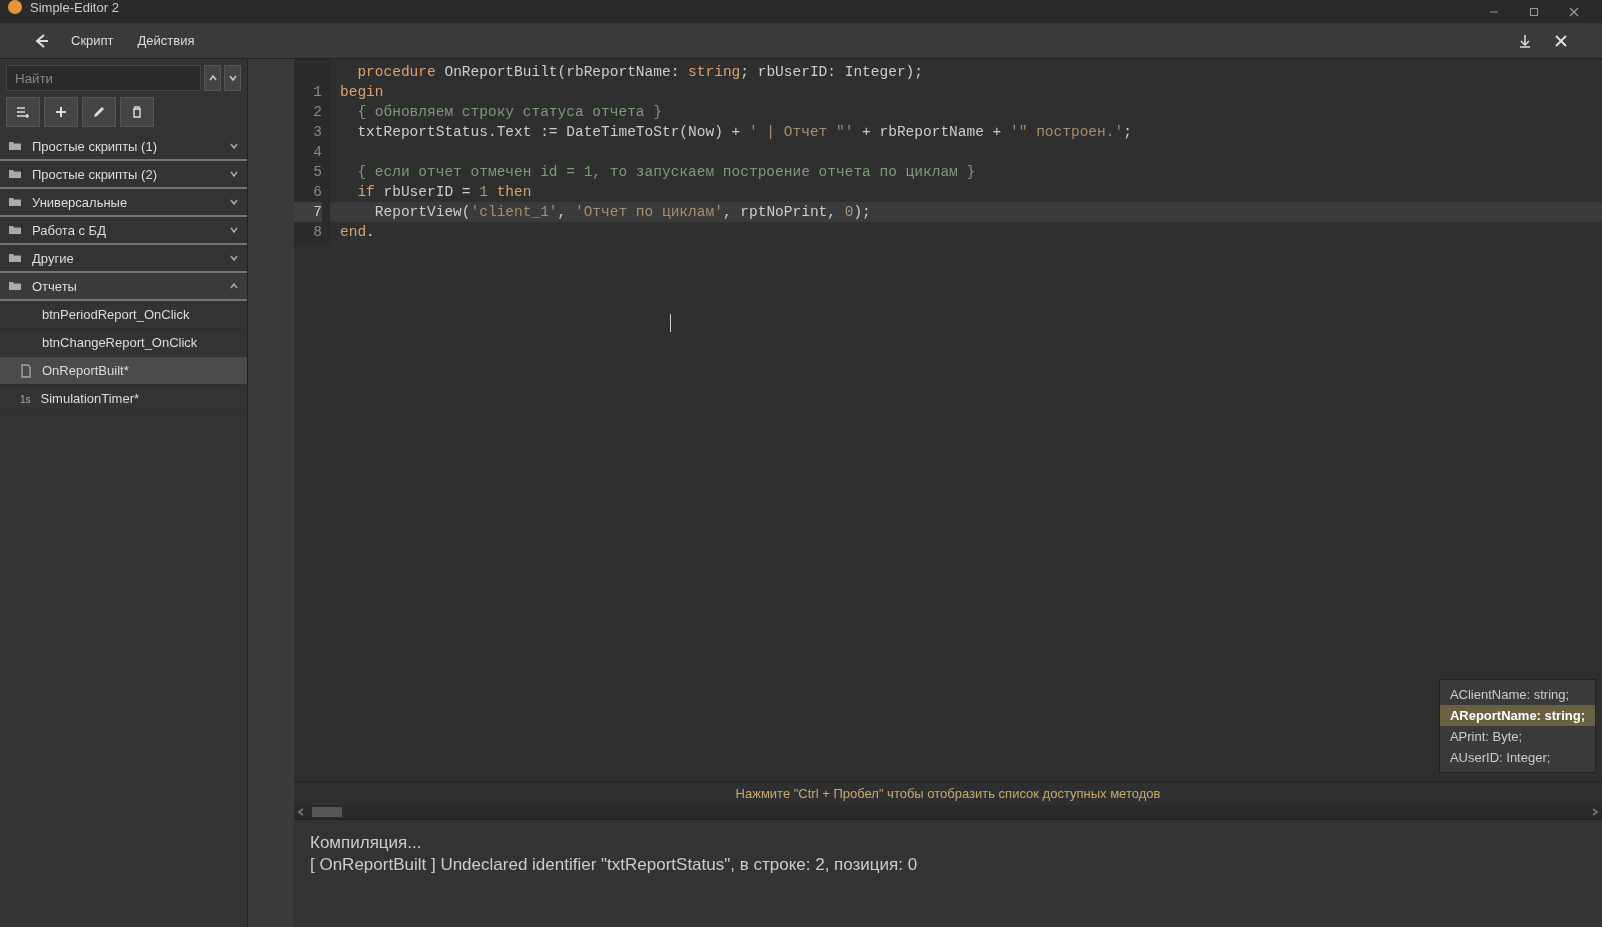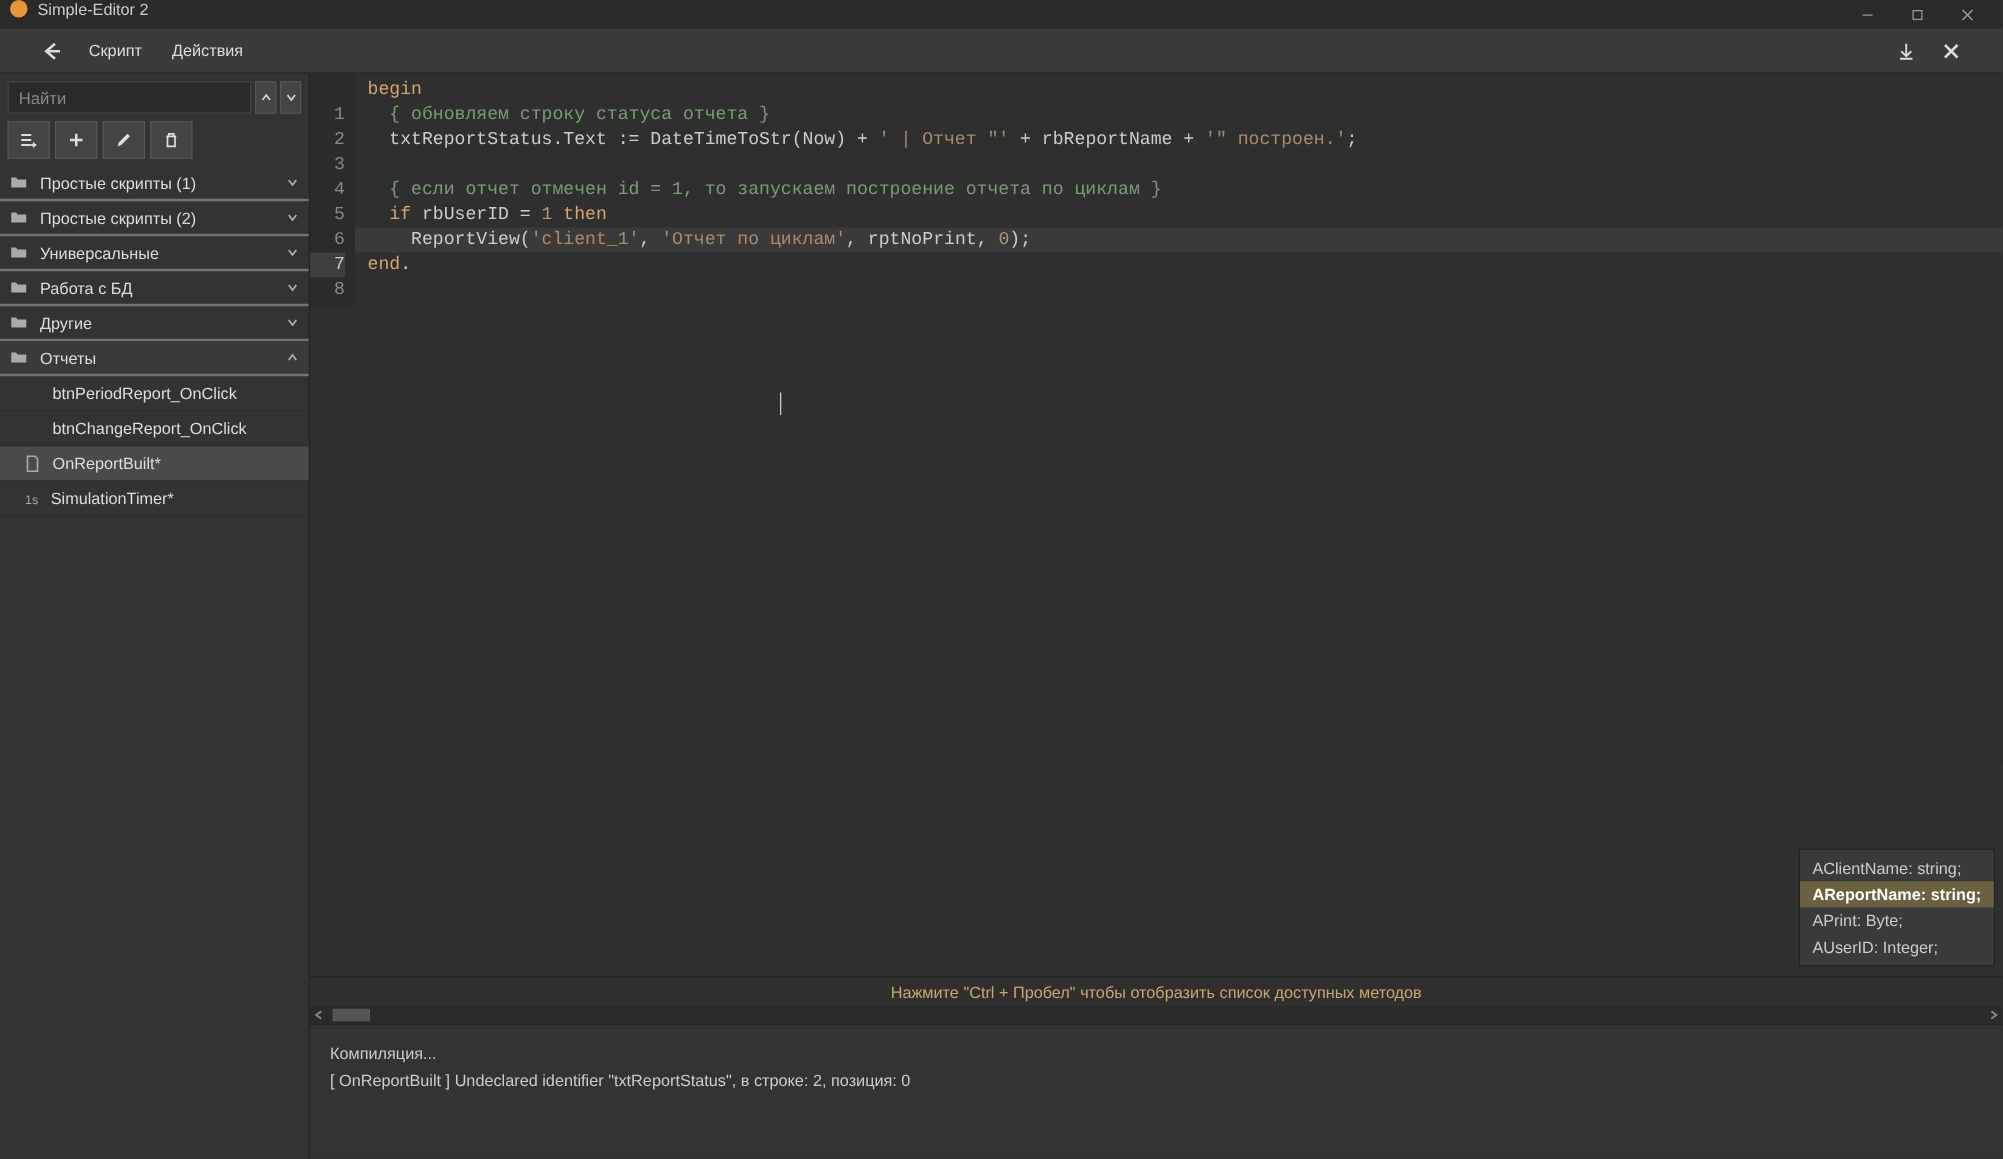--- a/index.html
+++ b/index.html
@@ -53,20 +53,21 @@
 .toolbar .spacer { flex: 1; }
 .toolbar .tool-btn {
   width: 28px; height: 28px;
   display: flex; align-items: center; justify-content: center;
   color: #ddd;
   margin-left: 8px;
 }
 .main {
   display: flex;
   height: calc(100% - 23px - 36px);
+  gap: 46px;
 }
 .sidebar {
   width: 248px;
   background: #333;
   border-right: 1px solid #222;
   display: flex;
   flex-direction: column;
 }
 .search-row {
   display: flex;
@@ -204,21 +205,21 @@
   width: 30px; height: 10px;
   background: #555;
   margin-left: 4px;
 }
 .output {
   height: 108px;
   background: #333;
   border-top: 1px solid #222;
   padding: 12px 16px;
   color: #ccc;
-  font-size: 13px;
+  font-size: 17px;
   line-height: 22px;
 }
 .tooltip {
   position: absolute;
   right: 6px;
   bottom: 154px;
   background: #3a3a3a;
   border: 1px solid #222;
   padding: 4px 0;
   font-size: 13px;
@@ -450,20 +451,21 @@
             <div class="ln">2</div>
             <div class="ln">3</div>
             <div class="ln">4</div>
             <div class="ln">5</div>
             <div class="ln">6</div>
             <div class="ln hl">7</div>
             <div class="ln">8</div>
           </div>
         <div class="code-lines" id="codelines">
           <div class="caret"></div>
+        <div class="line"><span class="t">  </span><span class="k">procedure</span><span class="t"> OnReportBuilt(rbReportName: </span><span class="k">string</span><span class="t">; rbUserID: Integer);</span></div>
             <div class="line"><span class="k">begin</span></div>
             <div class="line"><span class="t">  </span><span class="c">{ обновляем строку статуса отчета }</span></div>
             <div class="line"><span class="t">  txtReportStatus.Text := DateTimeToStr(Now) + </span><span class="s">' | Отчет "'</span><span class="t"> + rbReportName + </span><span class="s">'" построен.'</span><span class="t">;</span></div>
             <div class="line"><span class="t"></span></div>
             <div class="line"><span class="t">  </span><span class="c">{ если отчет отмечен id = 1, то запускаем построение отчета по циклам }</span></div>
             <div class="line"><span class="t">  </span><span class="k">if</span><span class="t"> rbUserID = </span><span class="n">1</span><span class="t"> </span><span class="k">then</span></div>
             <div class="line hl"><span class="t">    ReportView(</span><span class="s">'client_1'</span><span class="t">, </span><span class="s">'Отчет по циклам'</span><span class="t">, rptNoPrint, </span><span class="n">0</span><span class="t">);</span></div>
             <div class="line"><span class="k">end</span><span class="t">.</span></div>
           </div>
       </div>

